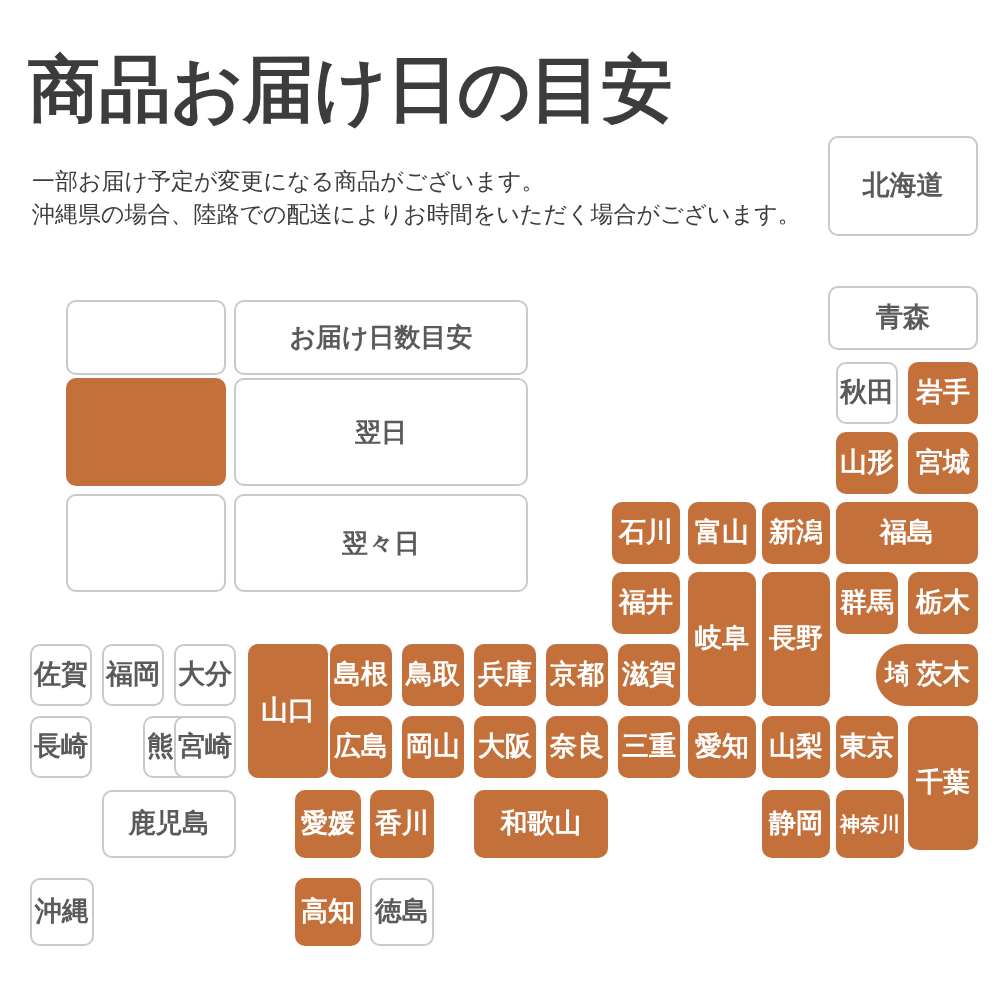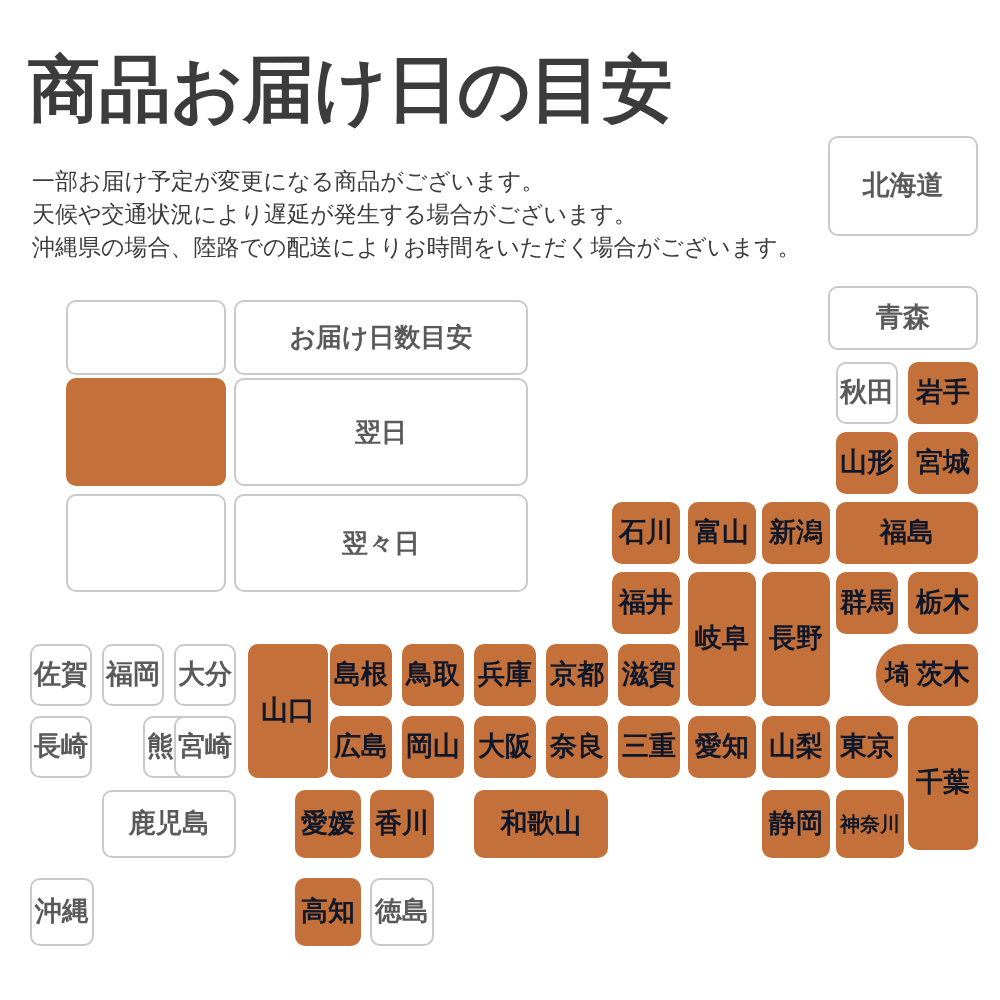--- a/index.html
+++ b/index.html
@@ -47,41 +47,40 @@
     line-height: 1.1;
   }
   .plain {
     background: #ffffff;
     border: 2px solid #c9c9c9;
     color: #5a5a5a;
   }
   .filled {
     background: #c4703a;
     border: 2px solid #c4703a;
-    color: #0f172a;
+    color: #ffffff;
   }
 
   
   .legend-label {
     font-size: 26px;
     text-align: right;
   }
   .legend-swatch { }
 
   .pref { font-size: 27px; }
   .pref-sm { font-size: 20px; }
 </style>
 </head>
 <body>
 
 <div class="title">商品お届け日の目安</div>
 
 <div class="notes">
   <div>一部お届け予定が変更になる商品がございます。</div>
-  <div>天候や交通状況により遅延が発生する場合がございます。</div>
   <div>沖縄県の場合、陸路での配送によりお時間をいただく場合がございます。</div>
 </div>
 
 <div class="cell plain legend-swatch" style="left:66px;top:300px;width:160px;height:75px;"></div>
 <div class="cell plain legend-label" style="left:234px;top:300px;width:294px;height:75px;">お届け日数目安</div>
 
 <div class="cell filled legend-swatch" style="left:66px;top:378px;width:160px;height:108px;"></div>
 <div class="cell plain legend-label" style="left:234px;top:378px;width:294px;height:108px;">翌日</div>
 
 <div class="cell plain legend-swatch" style="left:66px;top:494px;width:160px;height:98px;"></div>

